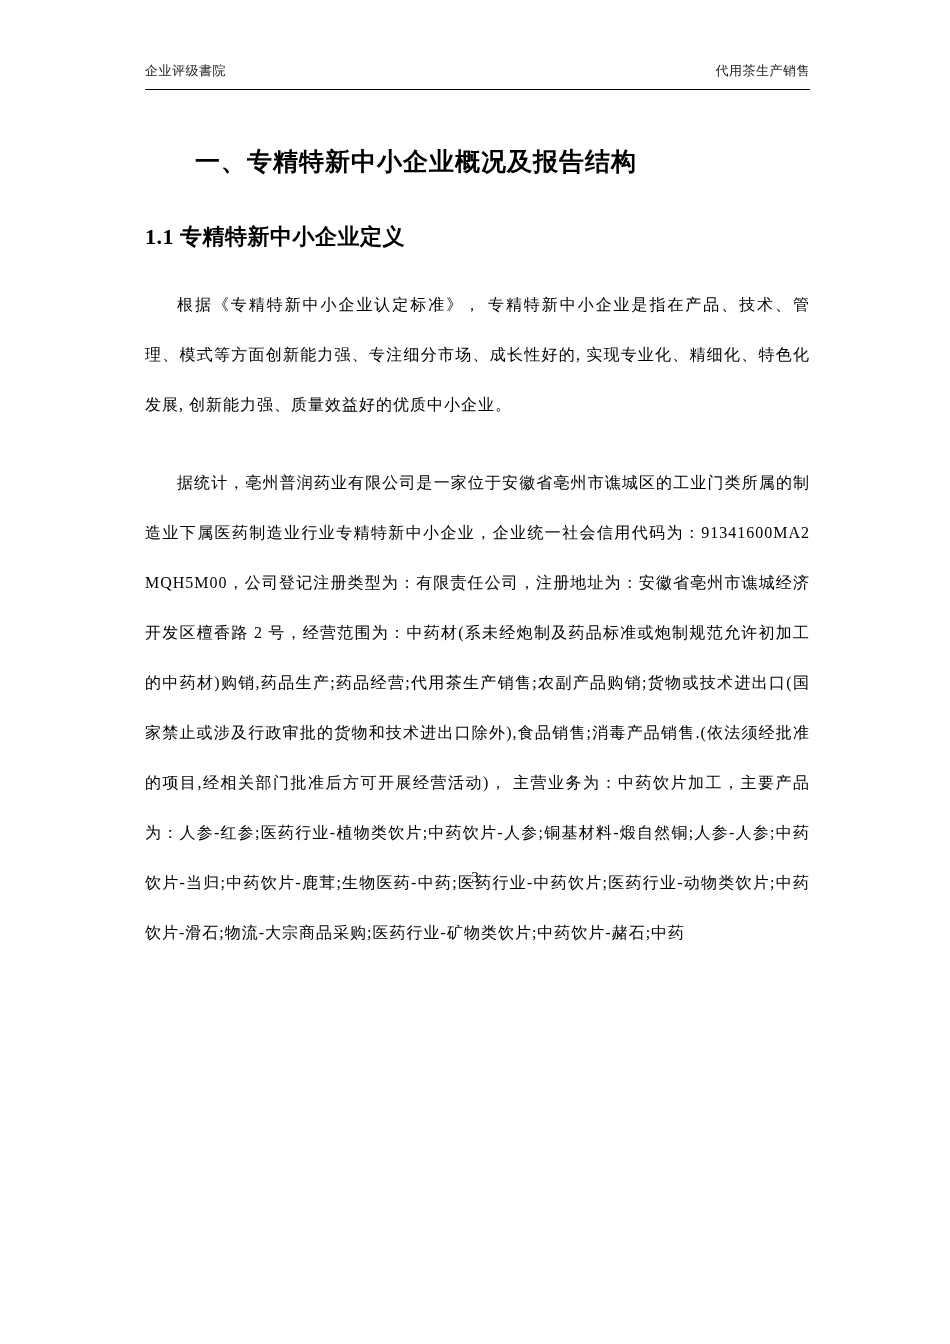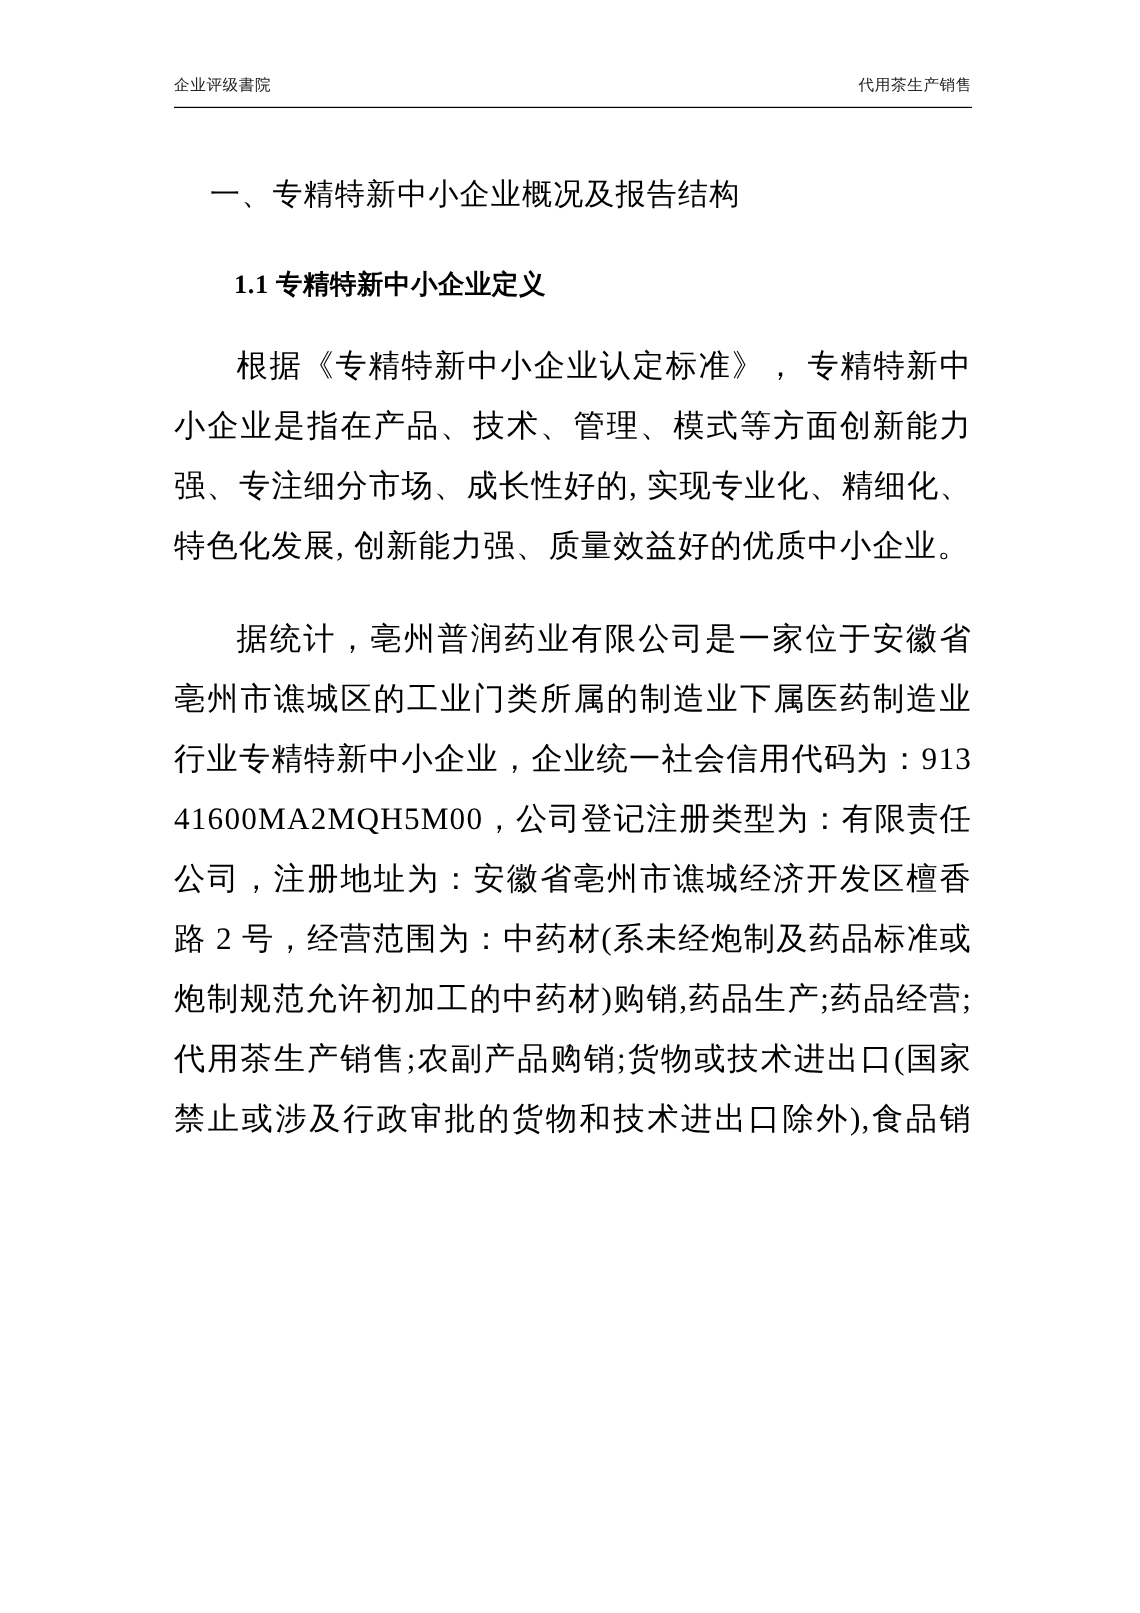--- a/index.html
+++ b/index.html
@@ -26,39 +26,38 @@
     align-items: flex-end;
     font-size: 13px;
     letter-spacing: 0.5px;
     color: #222222;
     padding-bottom: 9px;
     border-bottom: 1px solid #000000;
   }
 
   .doc-h1 {
     margin-top: 55px;
-    margin-left: 30px;
+    margin-left: 50px;
     font-size: 25px;
-    font-weight: normal;
+    font-weight: bold;
     letter-spacing: 1px;
     color: #000000;
   }
 
   .doc-h2 {
     margin-top: 44px;
-    margin-left: 50px;
     font-size: 22px;
     font-weight: bold;
     letter-spacing: 0.5px;
     color: #000000;
   }
 
   .doc-p {
     margin-top: 28px;
-    font-size: 26px;
+    font-size: 16px;
     line-height: 50px;
     letter-spacing: 1px;
     text-align: justify;
     text-indent: 2em;
     color: #000000;
     word-break: break-all;
   }
 
   .page-footer {
     position: absolute;

